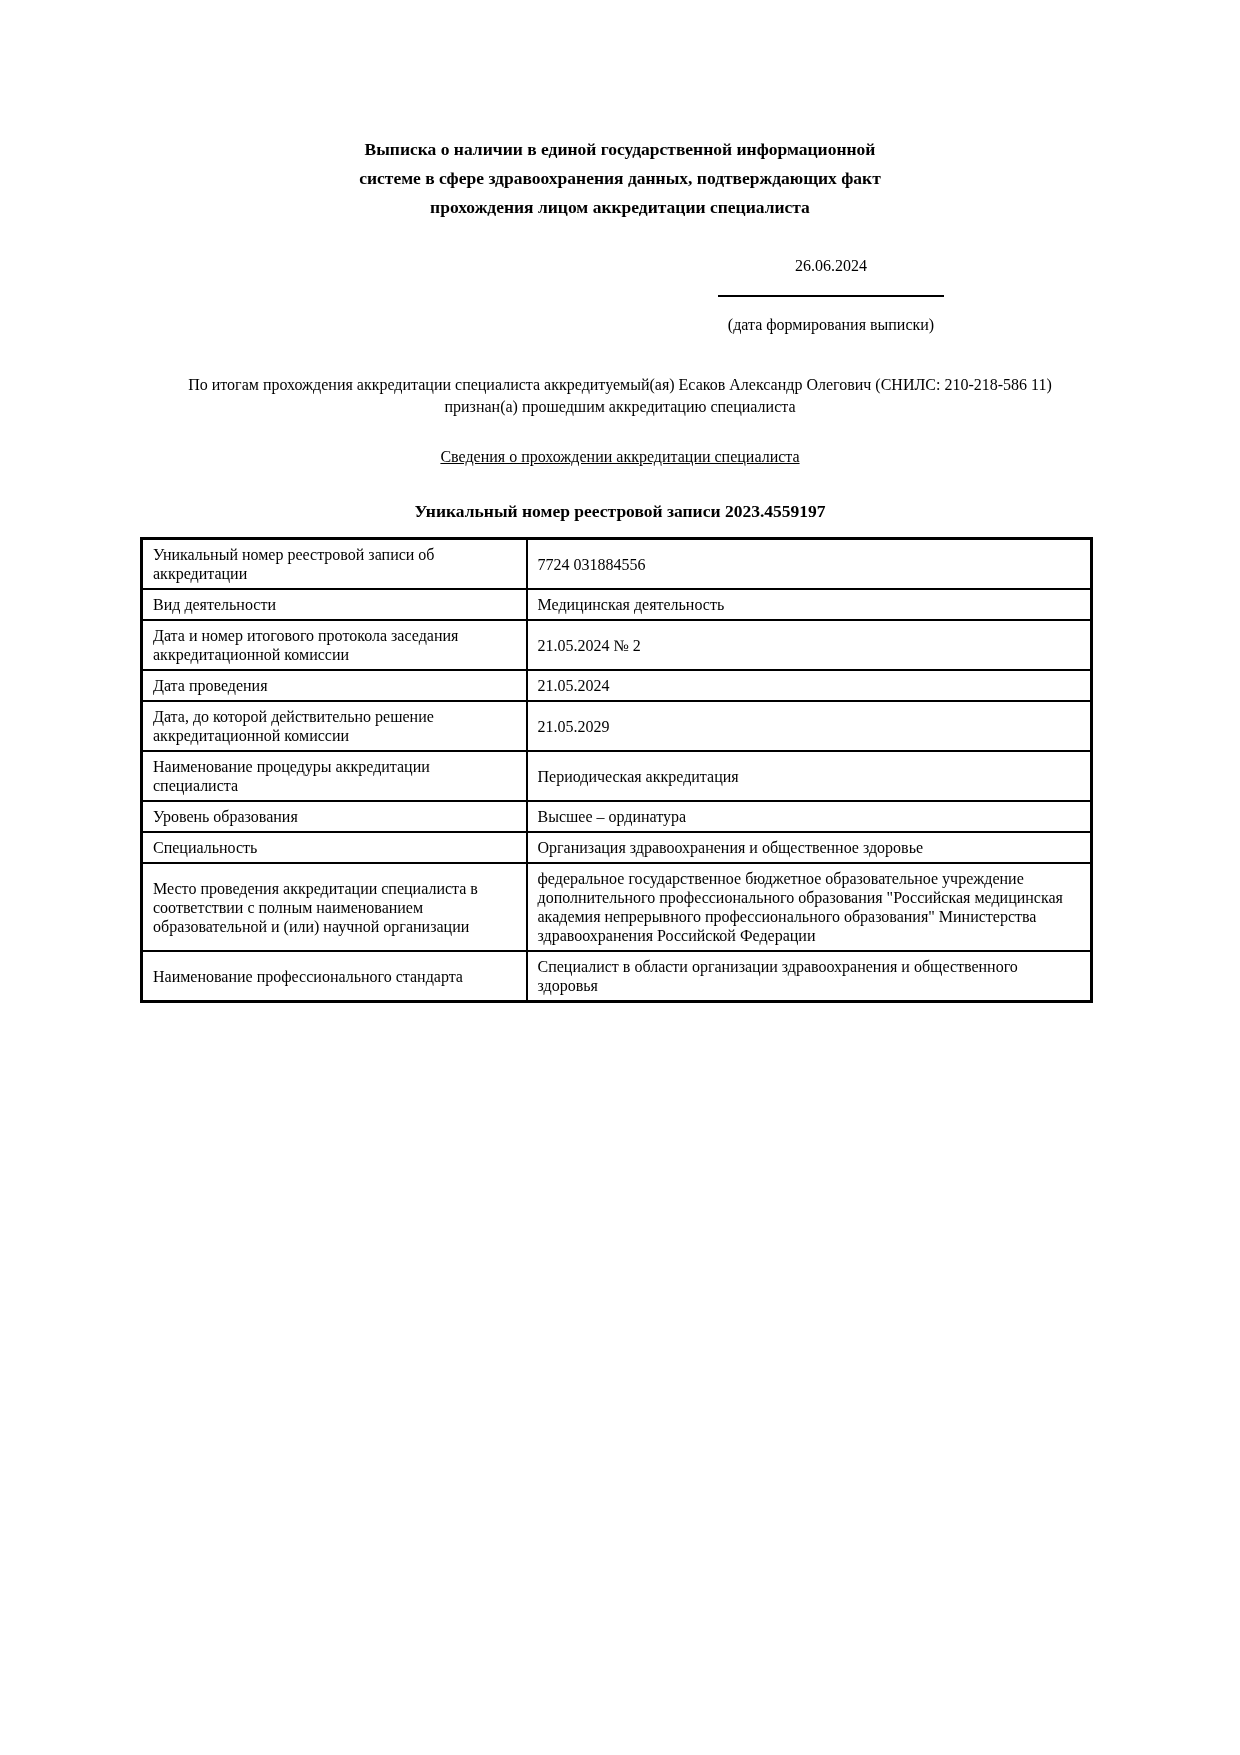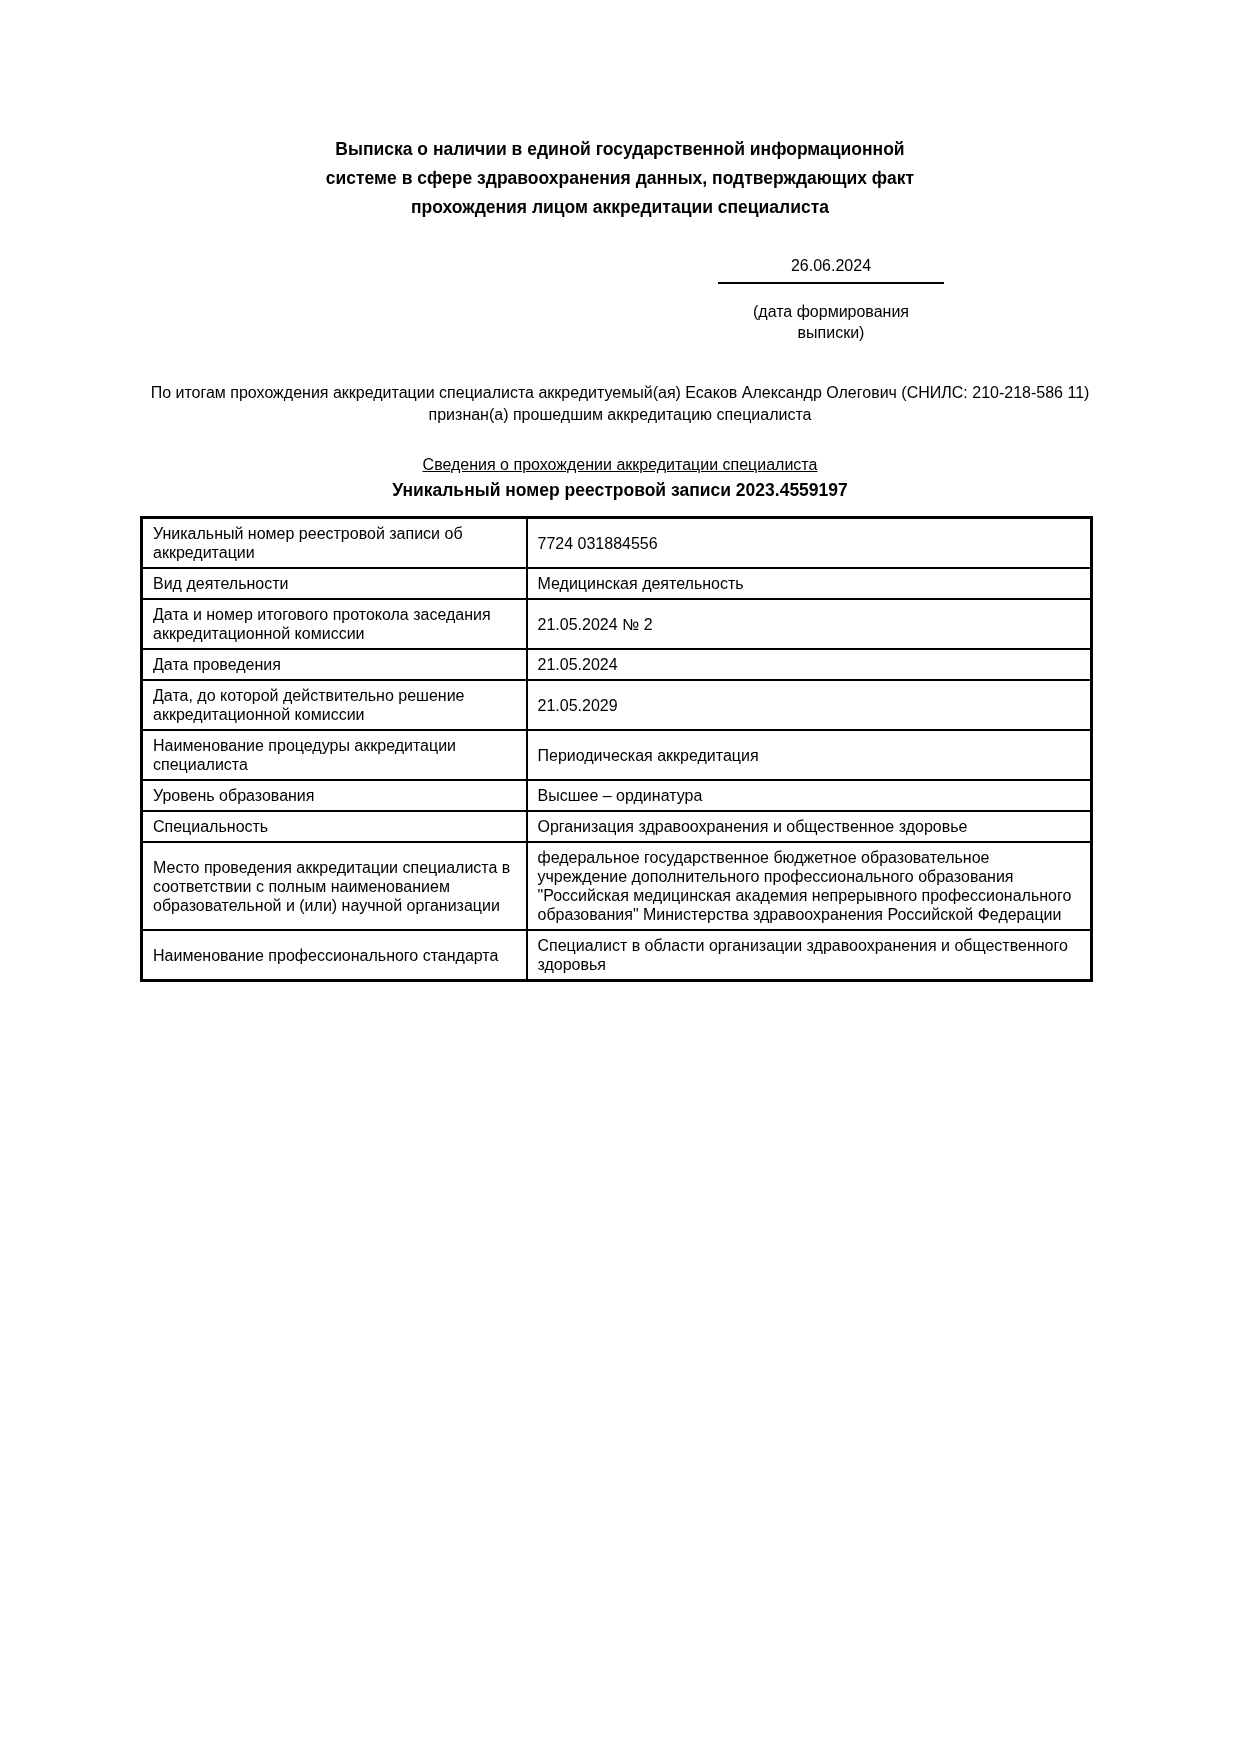--- a/index.html
+++ b/index.html
@@ -11,39 +11,40 @@
     font-family: "Liberation Sans", "DejaVu Sans", sans-serif;
     color: #000000;
     background: #ffffff;
     position: relative;
   }
   .page {
     width: 1240px;
     height: 1755px;
     padding-top: 135px;
     overflow: hidden;
+    font-family: Liberation Serif, serif;
   }
   .doc-title {
     text-align: center;
     font-weight: bold;
     font-size: 17.5px;
     line-height: 29px;
     width: 760px;
     margin: 0 auto;
   }
   .date-block {
     margin-left: 718px;
     width: 226px;
     margin-top: 34px;
     text-align: center;
     font-size: 16px;
   }
   .date-value {
     display: block;
-    padding-bottom: 7px;
+    padding-bottom: 20px;
     border-bottom: 2px solid #000000;
     line-height: 19px;
   }
   .date-caption {
     display: block;
     line-height: 21px;
     padding-top: 17px;
   }
   .intro {
     margin-top: 39px;
@@ -55,21 +56,21 @@
     margin-right: auto;
   }
   .section-heading {
     margin-top: 29px;
     text-align: center;
     font-size: 16px;
     line-height: 20px;
     text-decoration: underline;
   }
   .record-heading {
-    margin-top: 4px;
+    margin-top: 33px;
     text-align: center;
     font-size: 17.5px;
     font-weight: bold;
     line-height: 22px;
   }
   table.acc-table {
     margin: 15px auto 10px 140px;
     width: 950px;
     border-collapse: collapse;
     border: 3px solid #000000;

